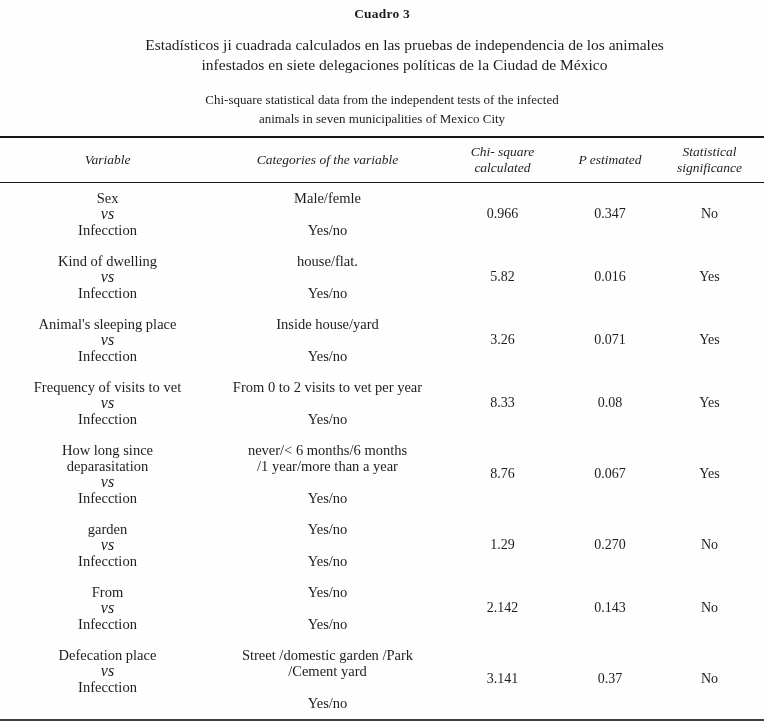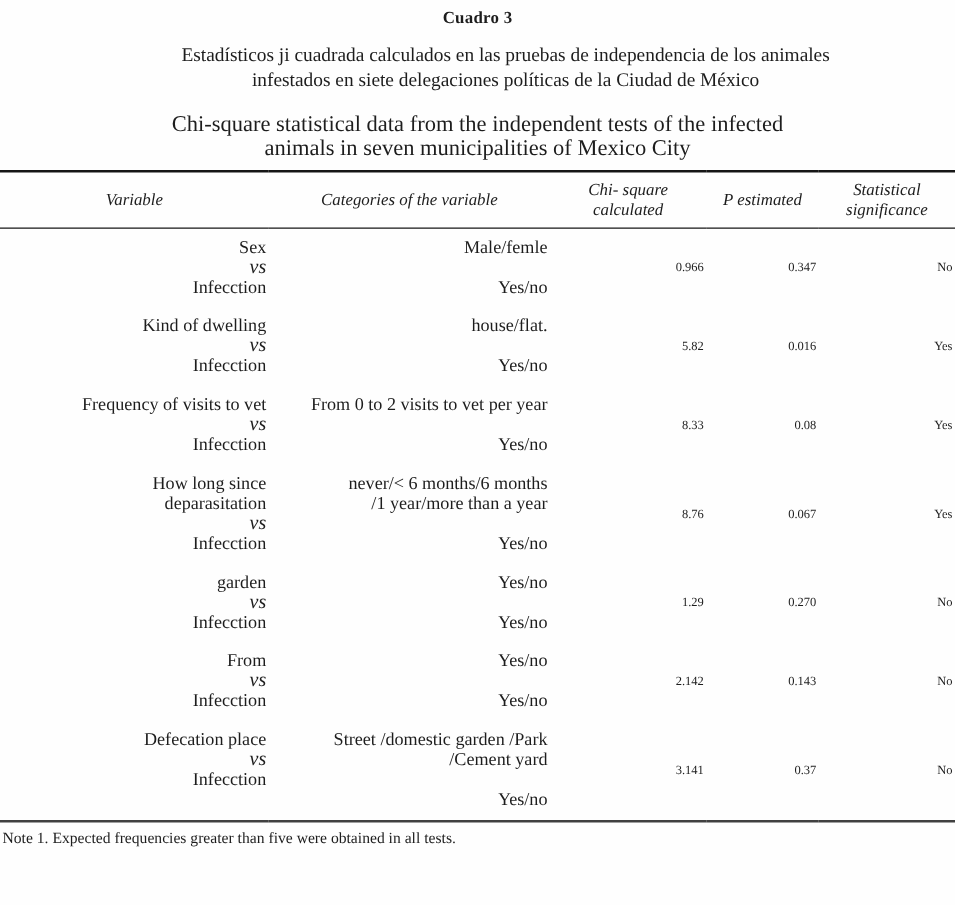--- a/index.html
+++ b/index.html
@@ -25,21 +25,21 @@
   }
   .title-es {
     margin-top: 13px;
     font-size: 15.5px;
     line-height: 20px;
     white-space: pre-line;
     padding-left: 45px;
   }
   .title-en {
     margin-top: 15px;
-    font-size: 18px;
+    font-size: 13px;
     line-height: 19px;
     white-space: pre-line;
   }
   table.stats {
     margin-top: 8px;
     width: 764px;
     border-collapse: collapse;
     border-top: 2px solid #161616;
     border-bottom: 2px solid #404040;
     table-layout: fixed;
@@ -54,26 +54,26 @@
     font-style: italic;
     font-weight: normal;
     font-size: 13.5px;
     line-height: 16px;
     text-align: center;
     vertical-align: middle;
     padding: 6px 2px;
     white-space: pre-line;
   }
   td {
-    text-align: right;
+    text-align: center;
     font-size: 14.5px;
     padding: 7px 2px 8px 2px;
     vertical-align: top;
   }
-  td.num { vertical-align: middle; font-size: 10px; }
+  td.num { vertical-align: middle; font-size: 14px; }
   .cell-line { line-height: 16px; min-height: 16px; }
   .vs { font-style: italic; font-size: 16px; }
   .footnote {
     text-align: left;
     font-size: 12.5px;
     padding: 5px 2px 0 2px;
   }
 </style>
 </head>
 <body>
@@ -133,20 +133,35 @@
             <div class="cell-line">house/flat.</div>
             <div class="cell-line"></div>
             <div class="cell-line">Yes/no</div>
           </td>
           <td class="num">5.82</td>
           <td class="num">0.016</td>
           <td class="num">Yes</td>
         </tr>
         <tr>
           <td>
+            <div class="cell-line">Animal's sleeping place</div>
+            <div class="cell-line vs">vs</div>
+            <div class="cell-line">Infecction</div>
+          </td>
+          <td>
+            <div class="cell-line">Inside house/yard</div>
+            <div class="cell-line"></div>
+            <div class="cell-line">Yes/no</div>
+          </td>
+          <td class="num">3.26</td>
+          <td class="num">0.071</td>
+          <td class="num">Yes</td>
+        </tr>
+        <tr>
+          <td>
             <div class="cell-line">Frequency of visits to vet</div>
             <div class="cell-line vs">vs</div>
             <div class="cell-line">Infecction</div>
           </td>
           <td>
             <div class="cell-line">From 0 to 2 visits to vet per year</div>
             <div class="cell-line"></div>
             <div class="cell-line">Yes/no</div>
           </td>
           <td class="num">8.33</td>

